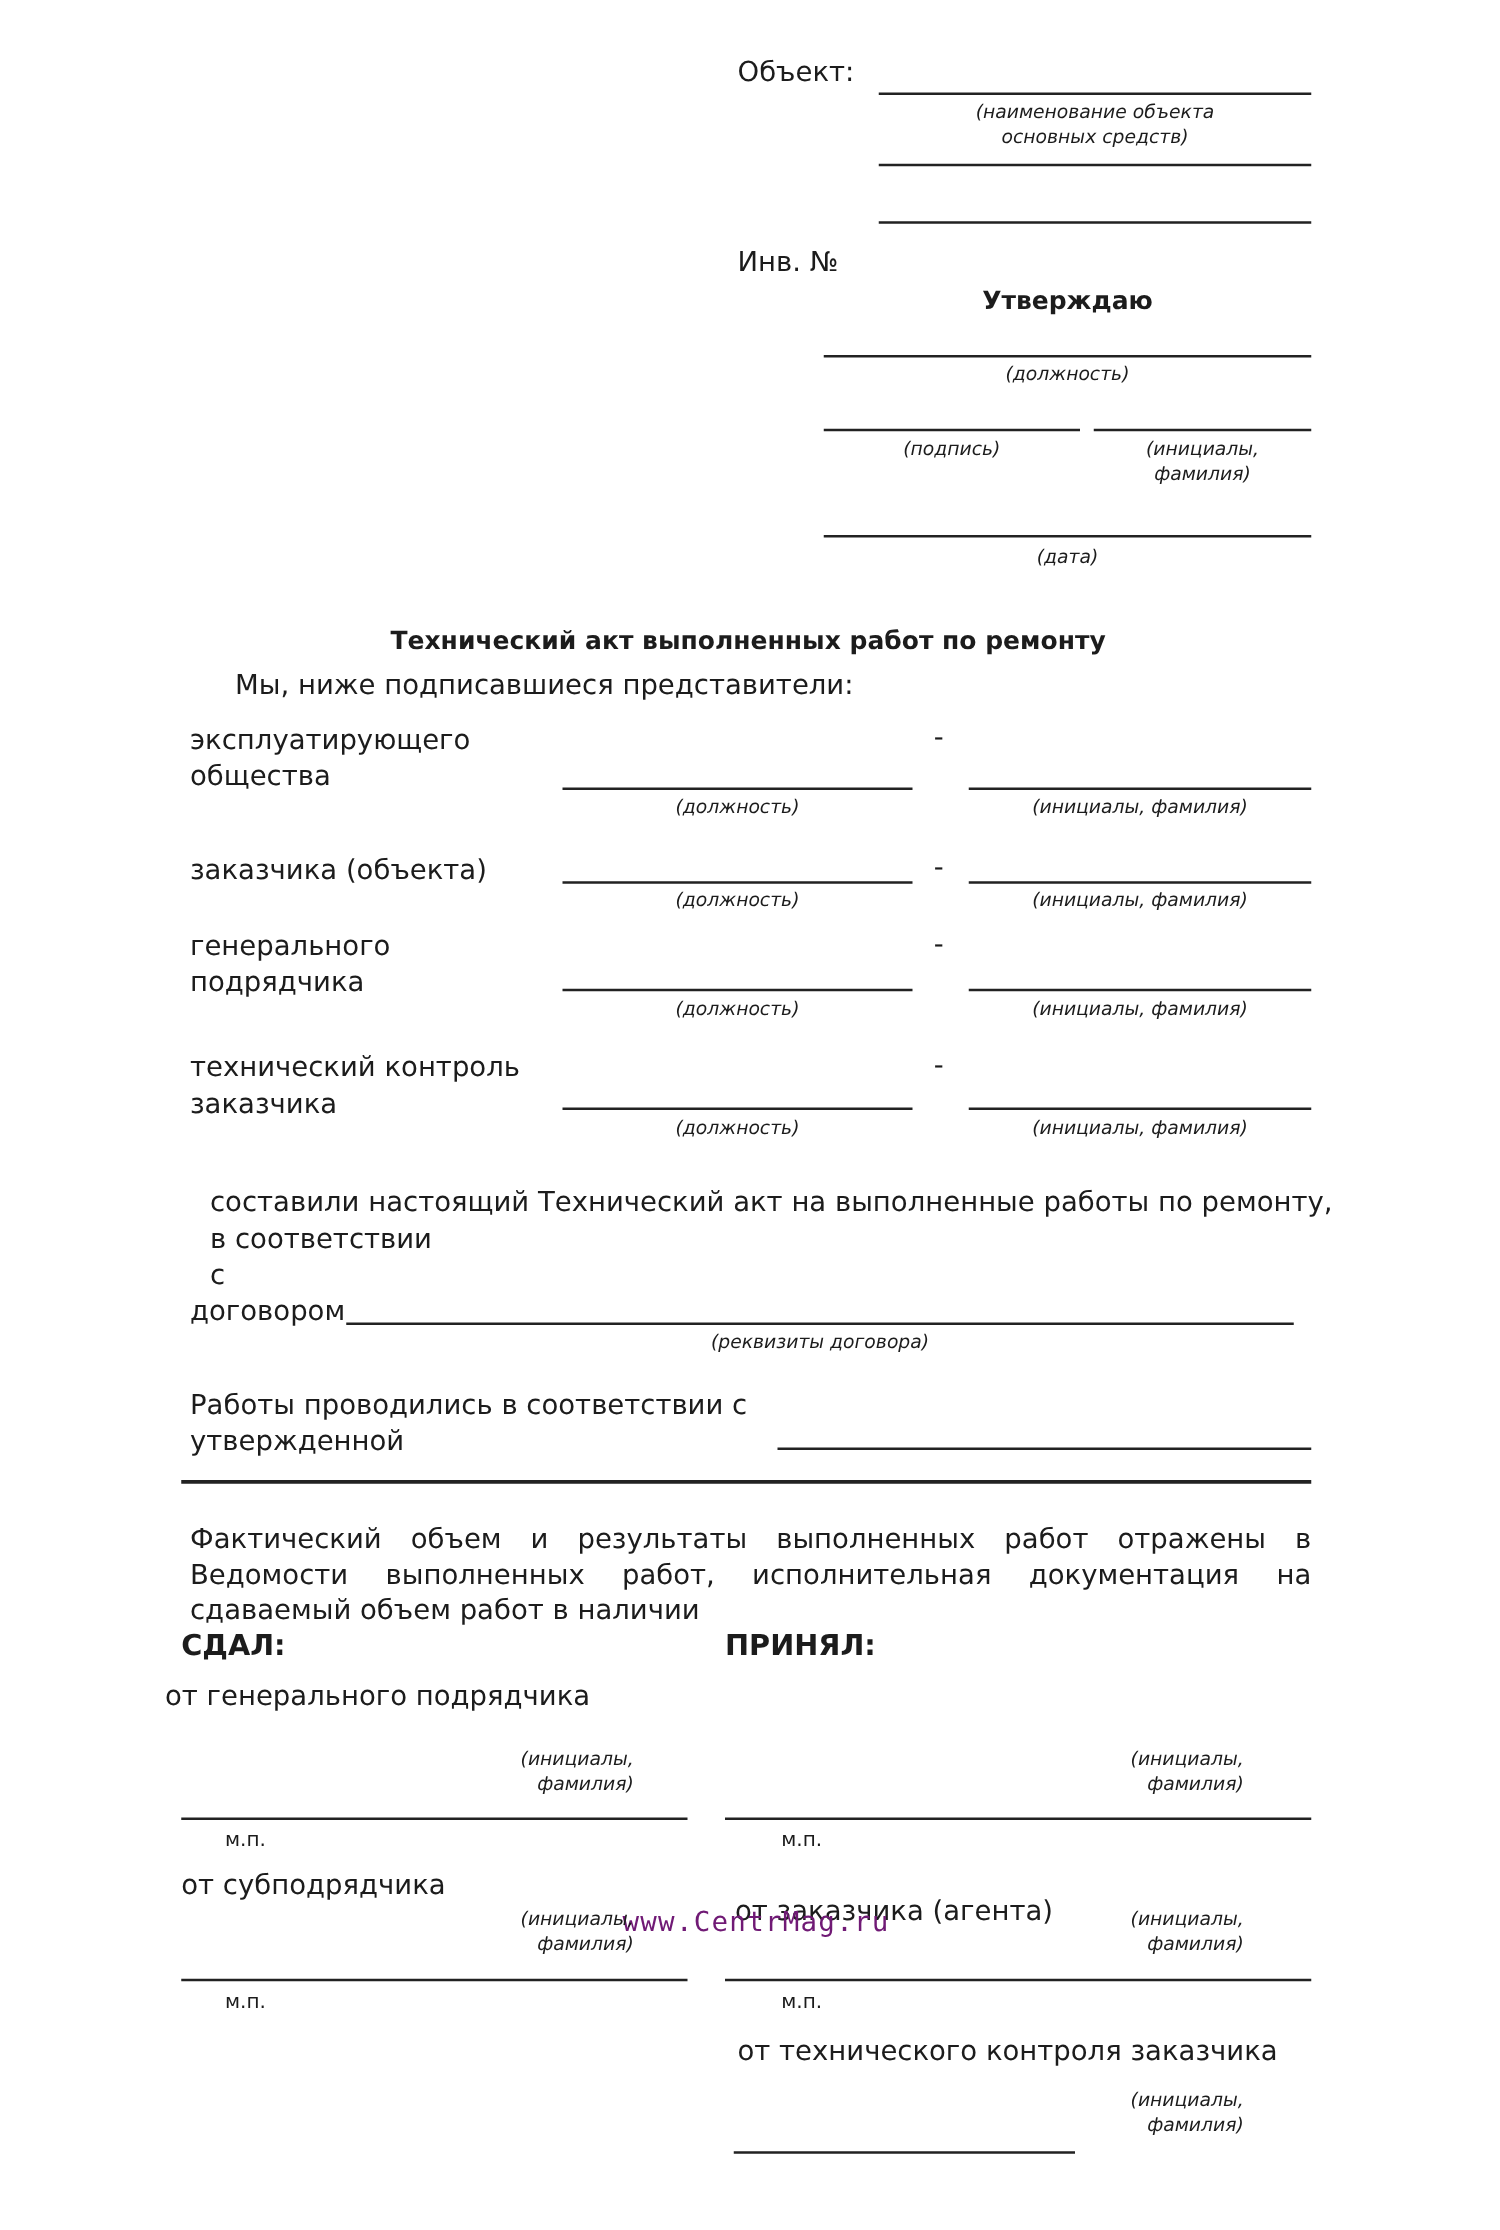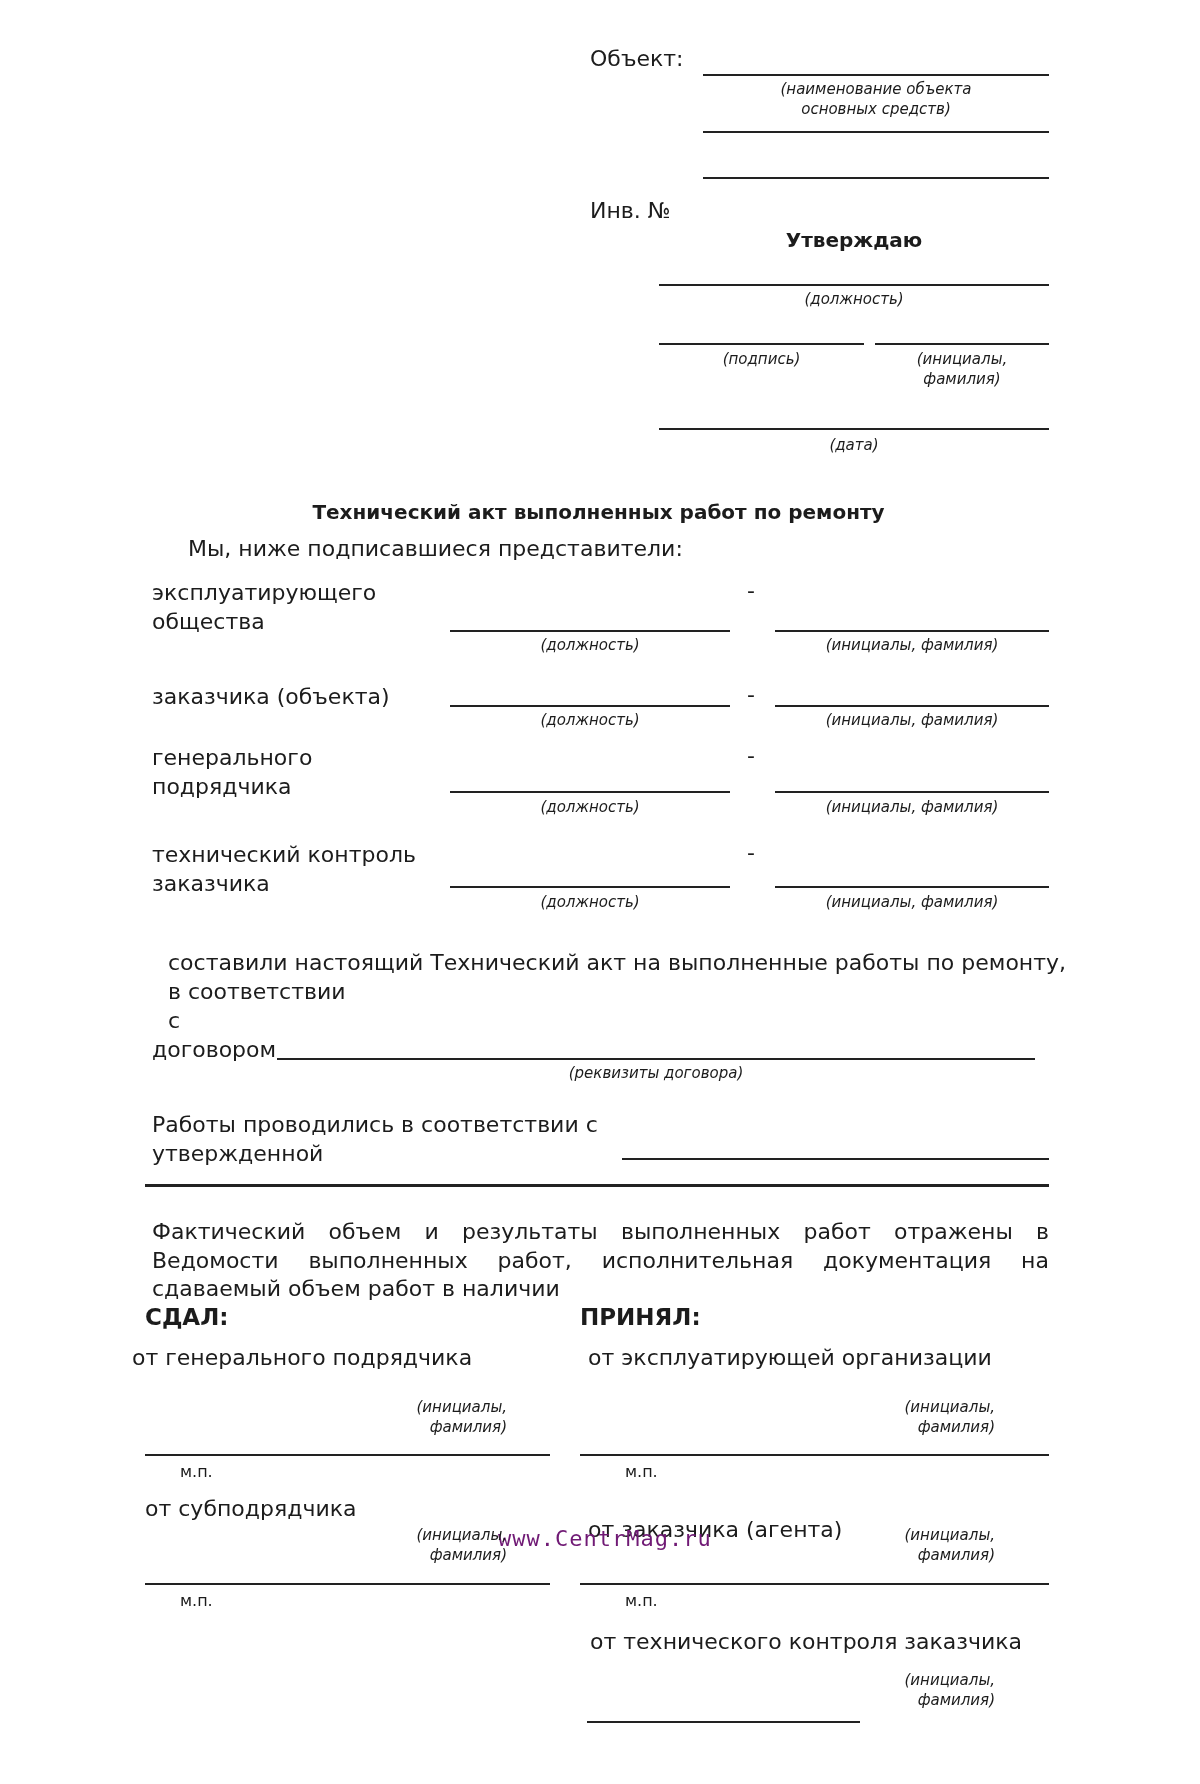--- a/index.html
+++ b/index.html
@@ -103,21 +103,20 @@
   <div class="line thick" style="left:145px;top:1184px;width:904px;"></div>
 
   <div class="abs just" style="left:152px;top:1219px;width:897px;">Фактический объем и результаты выполненных работ отражены в</div>
   <div class="abs just" style="left:152px;top:1248px;width:897px;">Ведомости выполненных работ, исполнительная документация на</div>
   <div class="abs" style="left:152px;top:1276px;width:897px;">сдаваемый объем работ в наличии</div>
 
   <div class="abs b" style="left:145px;top:1304px;font-size:23px;">СДАЛ:</div>
   <div class="abs b" style="left:580px;top:1304px;font-size:23px;">ПРИНЯЛ:</div>
 
   <div class="abs" style="left:132px;top:1345px;">от генерального подрядчика</div>
-  <div class="abs" style="left:588px;top:1345px;">от эксплуатирующей организации</div>
   <div class="abs it rgt pre lh" style="left:145px;top:1398px;width:362px;">(инициалы,
 фамилия)</div>
   <div class="abs it rgt pre lh" style="left:588px;top:1398px;width:407px;">(инициалы,
 фамилия)</div>
   <div class="line" style="left:145px;top:1454px;width:405px;"></div>
   <div class="line" style="left:580px;top:1454px;width:469px;"></div>
   <div class="abs mp" style="left:180px;top:1462px;">м.п.</div>
   <div class="abs mp" style="left:625px;top:1462px;">м.п.</div>
 
   <div class="abs" style="left:145px;top:1496px;">от субподрядчика</div>

